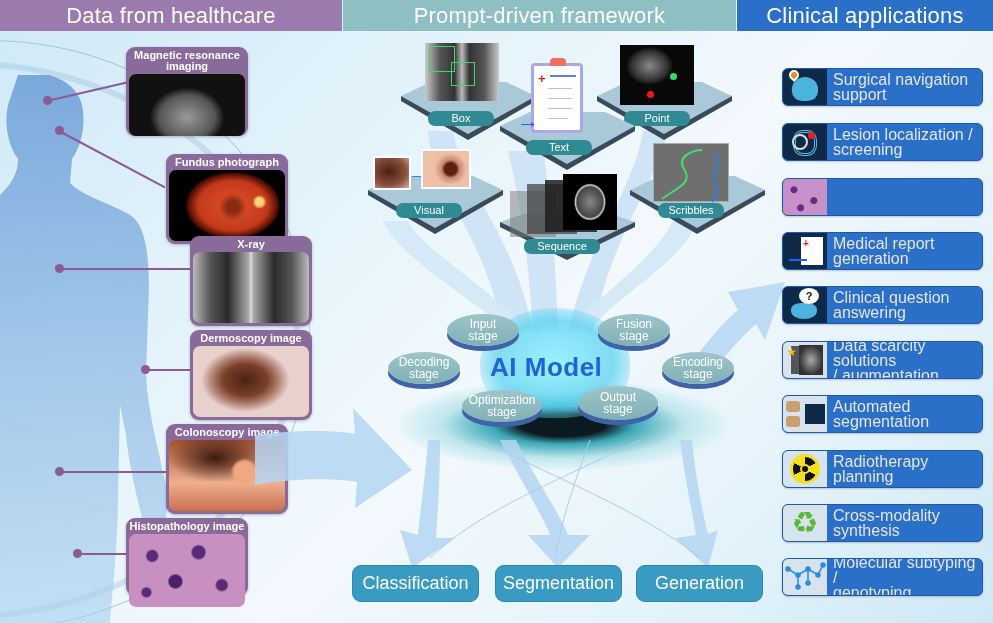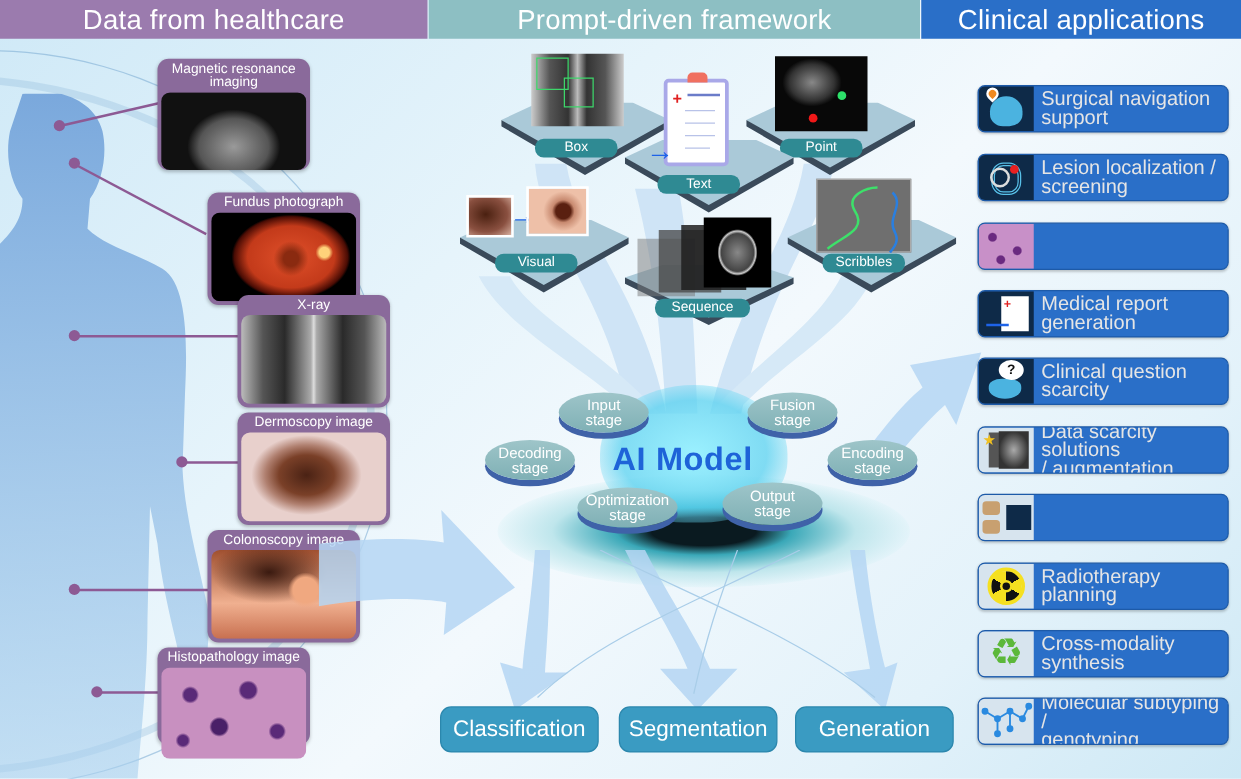--- a/index.html
+++ b/index.html
@@ -11,21 +11,21 @@
 .hdr{position:absolute;top:0;height:31px;color:#fff;font-size:22px;display:flex;align-items:center;justify-content:center;letter-spacing:0.2px}
 .hdr.h1{left:0;width:342px;background:#9b7bae}
 .hdr.h2{left:343px;width:393px;background:#8dbfc3}
 .hdr.h3{left:737px;width:256px;background:#2a6fc8}
 
 .ring{position:absolute;border-radius:50%;border:1.5px solid rgba(120,170,210,0.55)}
 .body-silhouette{position:absolute;left:0;top:75px}
 .dot{position:absolute;width:9px;height:9px;border-radius:50%;background:#8d5a94;margin:-4.5px 0 0 -4.5px}
 .conn{position:absolute;height:2px;background:#8d5a94;transform-origin:0 50%}
 .card{position:absolute;background:#8a6a9b;border-radius:9px;padding:2px 3px 3px 3px;box-shadow:0 1px 3px rgba(0,0,0,0.25)}
-.card .lbl{color:#fff;font-size:11px;font-weight:normal;text-align:center;line-height:11px;padding:1px 0 2px}
+.card .lbl{color:#fff;font-size:11px;font-weight:bold;text-align:center;line-height:11px;padding:1px 0 2px}
 .card .img{border-radius:7px;overflow:hidden;position:relative}
 .plat-lbl{position:absolute;background:#2f8a93;color:#fff;font-size:11px;border-radius:7px;text-align:center;height:15px;line-height:15px}
 .stage{position:absolute;width:72px;height:32px;border-radius:50%;background:linear-gradient(#9ec5c9,#7fb0b5);
   box-shadow:0 5px 0 #3f62a8;color:#fff;font-size:12px;line-height:12px;display:flex;align-items:center;justify-content:center;flex-direction:column}
 .ai-title{position:absolute;left:490px;top:352px;color:#1e63d8;font-size:26px;font-weight:bold;letter-spacing:0.5px}
 .out-btn{position:absolute;top:565px;height:37px;background:#3a9bc2;border:1px solid #2b87ad;border-radius:9px;color:#fff;font-size:18px;display:flex;align-items:center;justify-content:center}
 
 .app{position:absolute;left:782px;width:201px;height:38px;background:#2a6fc8;border:1.5px solid #1d5aa8;border-radius:6px;display:flex;align-items:center;overflow:hidden;box-shadow:0 1px 2px rgba(0,0,0,0.2)}
 .app .ic{width:44px;height:100%;flex:none;position:relative;overflow:hidden}
 .app .tx{color:#e5e5e5;font-size:16px;line-height:15px;padding-left:6px}
@@ -240,36 +240,37 @@
     <div class="abs" style="left:20px;top:6px;color:#e02020;font-size:10px;font-weight:bold;line-height:10px">+</div>
     <div class="abs" style="left:6px;top:26px;width:18px;height:2px;background:#1e63e8"></div>
   </div>
   <div class="tx"><span>Medical report</span><br><span>generation</span></div>
 </div>
 <div class="app" style="top:286px">
   <div class="ic" style="background:#0e2a48">
     <div class="abs" style="left:8px;top:16px;width:26px;height:16px;border-radius:40% 40% 50% 50%;background:#4bb3e0"></div>
     <div class="abs" style="left:16px;top:1px;width:20px;height:16px;border-radius:50%;background:#fff;color:#111;font-size:11px;font-weight:bold;text-align:center;line-height:16px">?</div>
   </div>
-  <div class="tx"><span>Clinical question</span><br><span>scarcity</span></div>
+  <div class="tx"><span>Clinical question</span><br><span>answering</span></div>
 </div>
 <div class="app" style="top:341px">
   <div class="ic" style="background:#d7e4ee">
     <div class="abs" style="left:8px;top:4px;width:18px;height:28px;background:#555"></div>
     <div class="abs" style="left:16px;top:3px;width:24px;height:30px;background:radial-gradient(ellipse at 50% 50%,#aaa,#333 70%)"></div>
     <div class="abs" style="left:3px;top:4px;color:#f0c020;font-size:12px;line-height:12px">★</div>
   </div>
   <div class="tx"><span>Data scarcity solutions</span><br><span>/ augmentation</span></div>
 </div>
 <div class="app" style="top:395px">
   <div class="ic" style="background:#d7e4ee">
     <div class="abs" style="left:3px;top:5px;width:14px;height:11px;background:#c8a070;border-radius:3px"></div>
     <div class="abs" style="left:3px;top:20px;width:14px;height:11px;background:#c8a070;border-radius:3px"></div>
     <div class="abs" style="left:22px;top:8px;width:20px;height:20px;background:#0e2a48"></div>
   </div>
+  <div class="tx"><span>Automated</span><br><span>segmentation</span></div>
 </div>
 <div class="app" style="top:450px">
   <div class="ic" style="background:#d7e4ee">
     <div class="abs" style="left:7px;top:3px;width:30px;height:30px;border-radius:50%;background:conic-gradient(#111 0 60deg,#f5e020 60deg 120deg,#111 120deg 180deg,#f5e020 180deg 240deg,#111 240deg 300deg,#f5e020 300deg 360deg);border:3px solid #f5e020"></div>
     <div class="abs" style="left:19px;top:15px;width:6px;height:6px;border-radius:50%;background:#111;box-shadow:0 0 0 2px #f5e020"></div>
   </div>
   <div class="tx"><span>Radiotherapy planning</span></div>
 </div>
 <div class="app" style="top:504px">
   <div class="ic" style="background:#d7e4ee;color:#5cb83a;font-size:30px;line-height:36px;text-align:center">♻</div>

